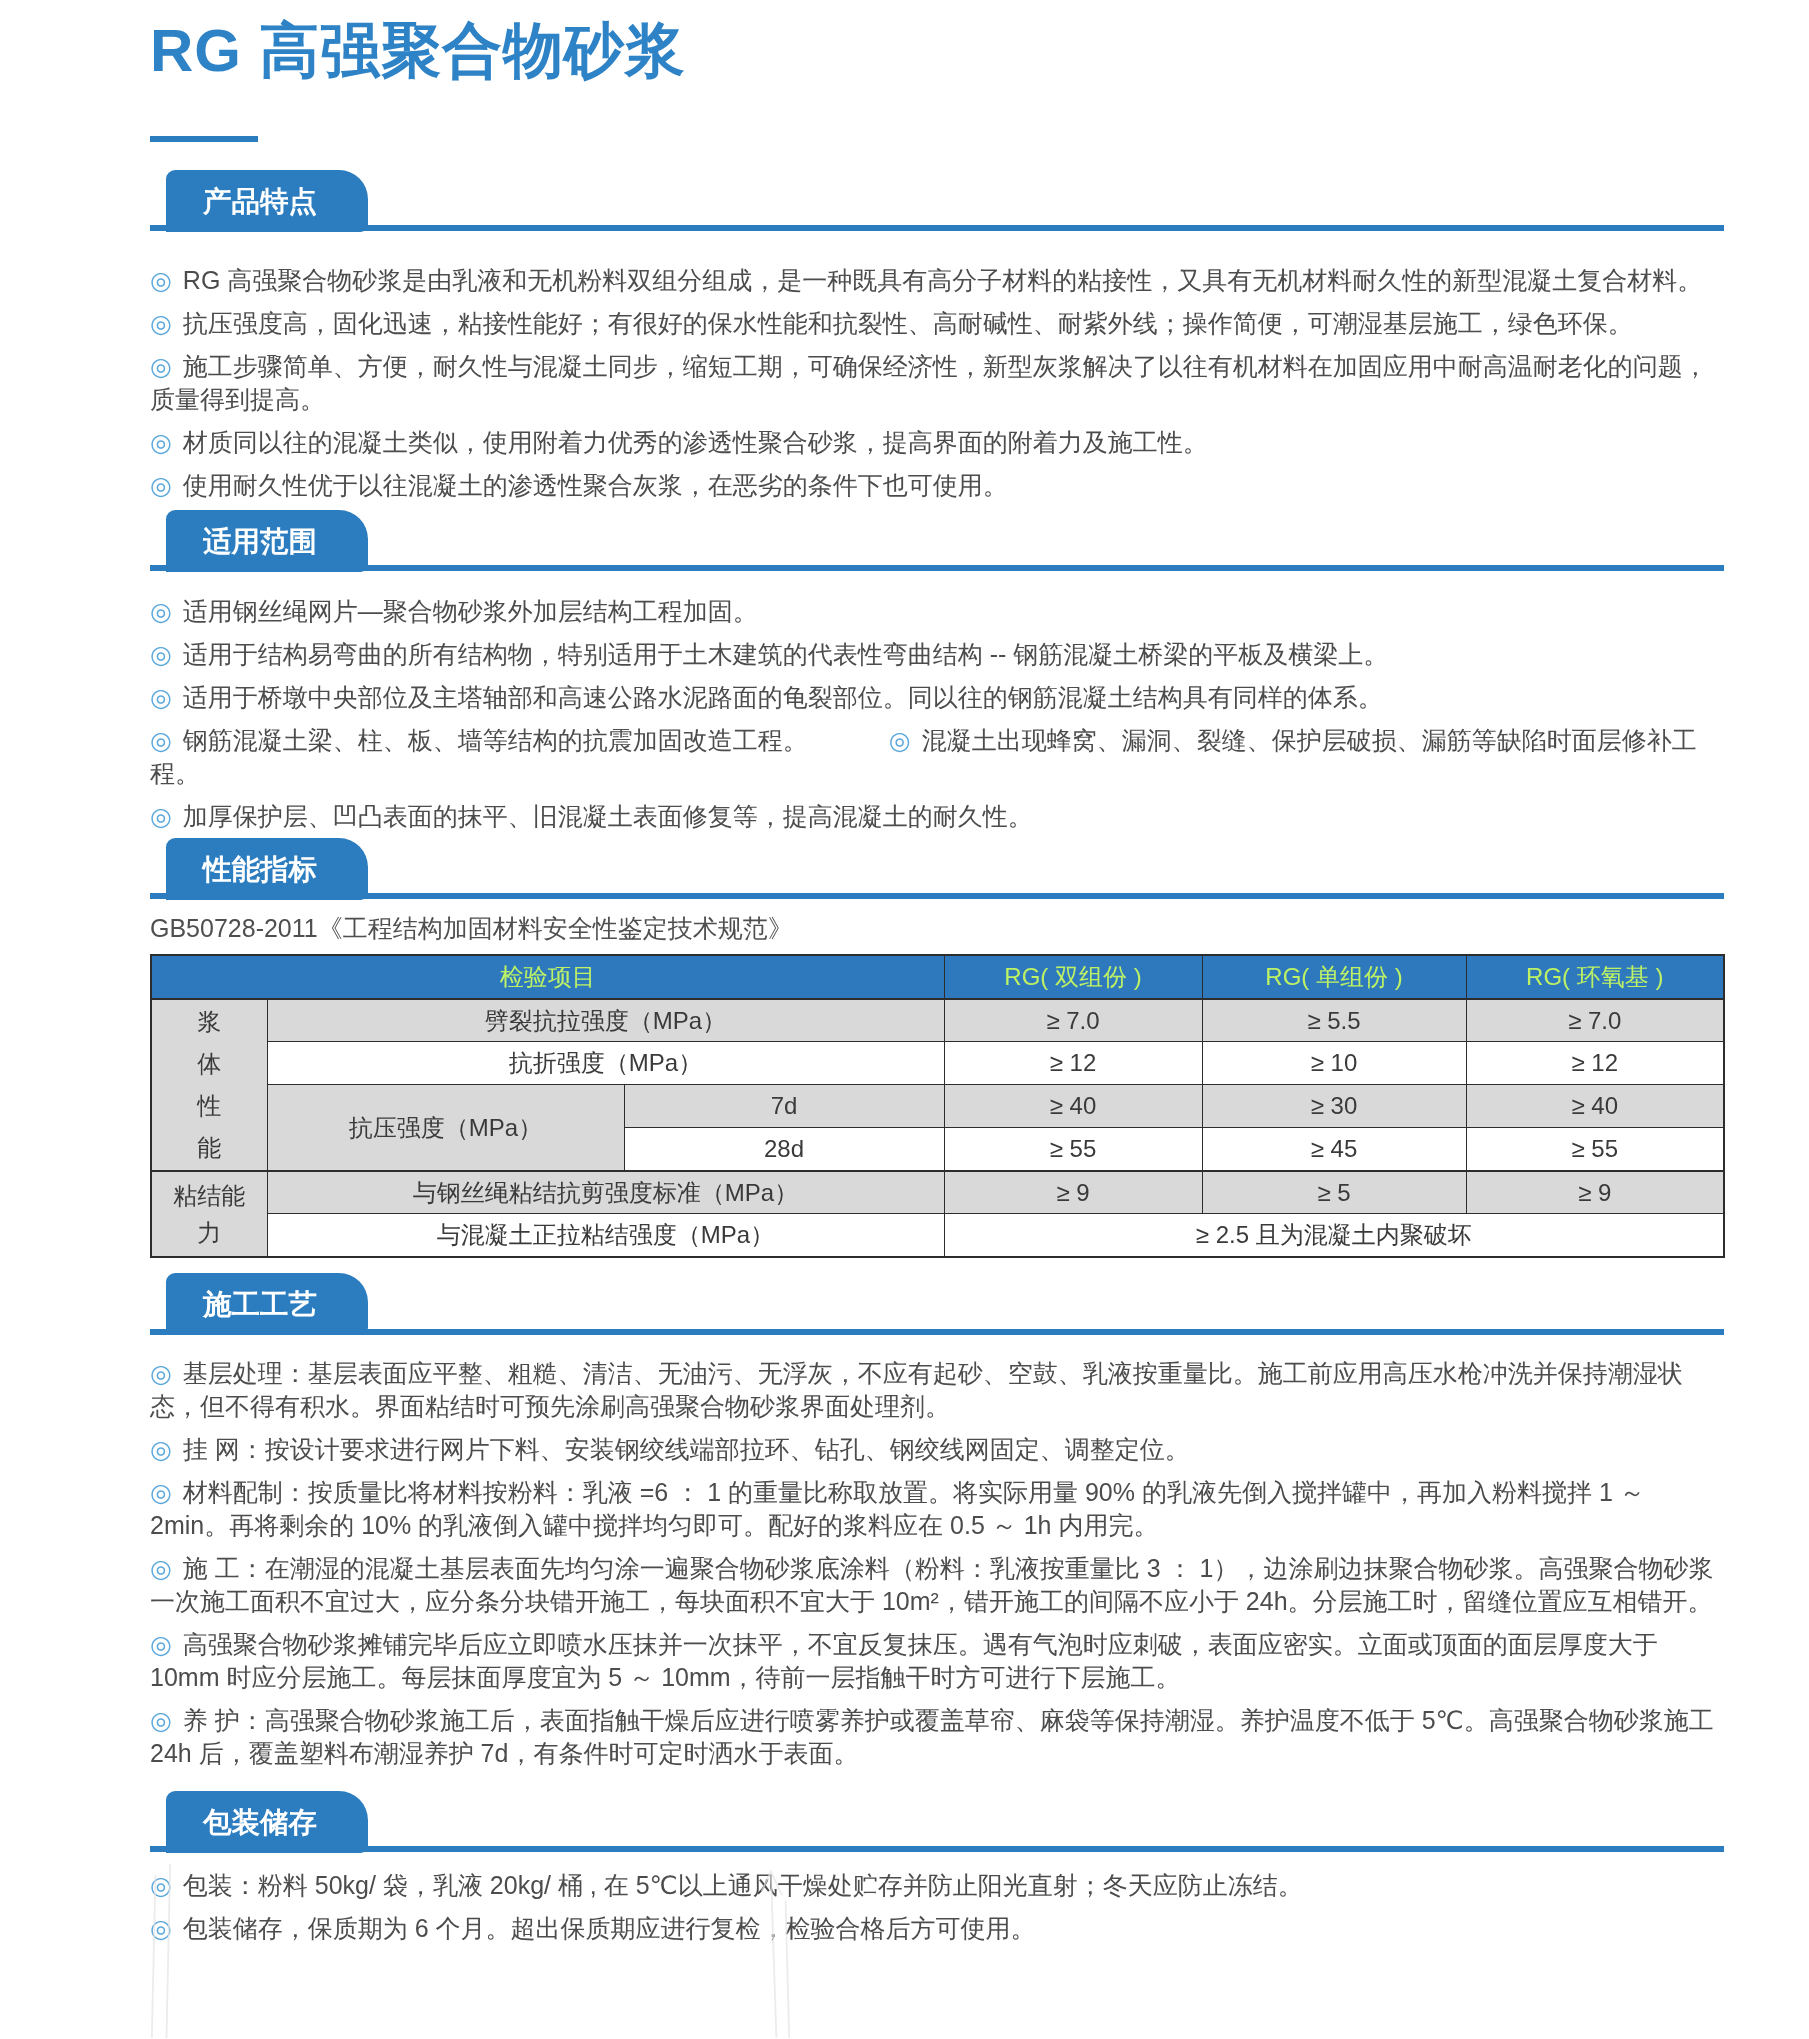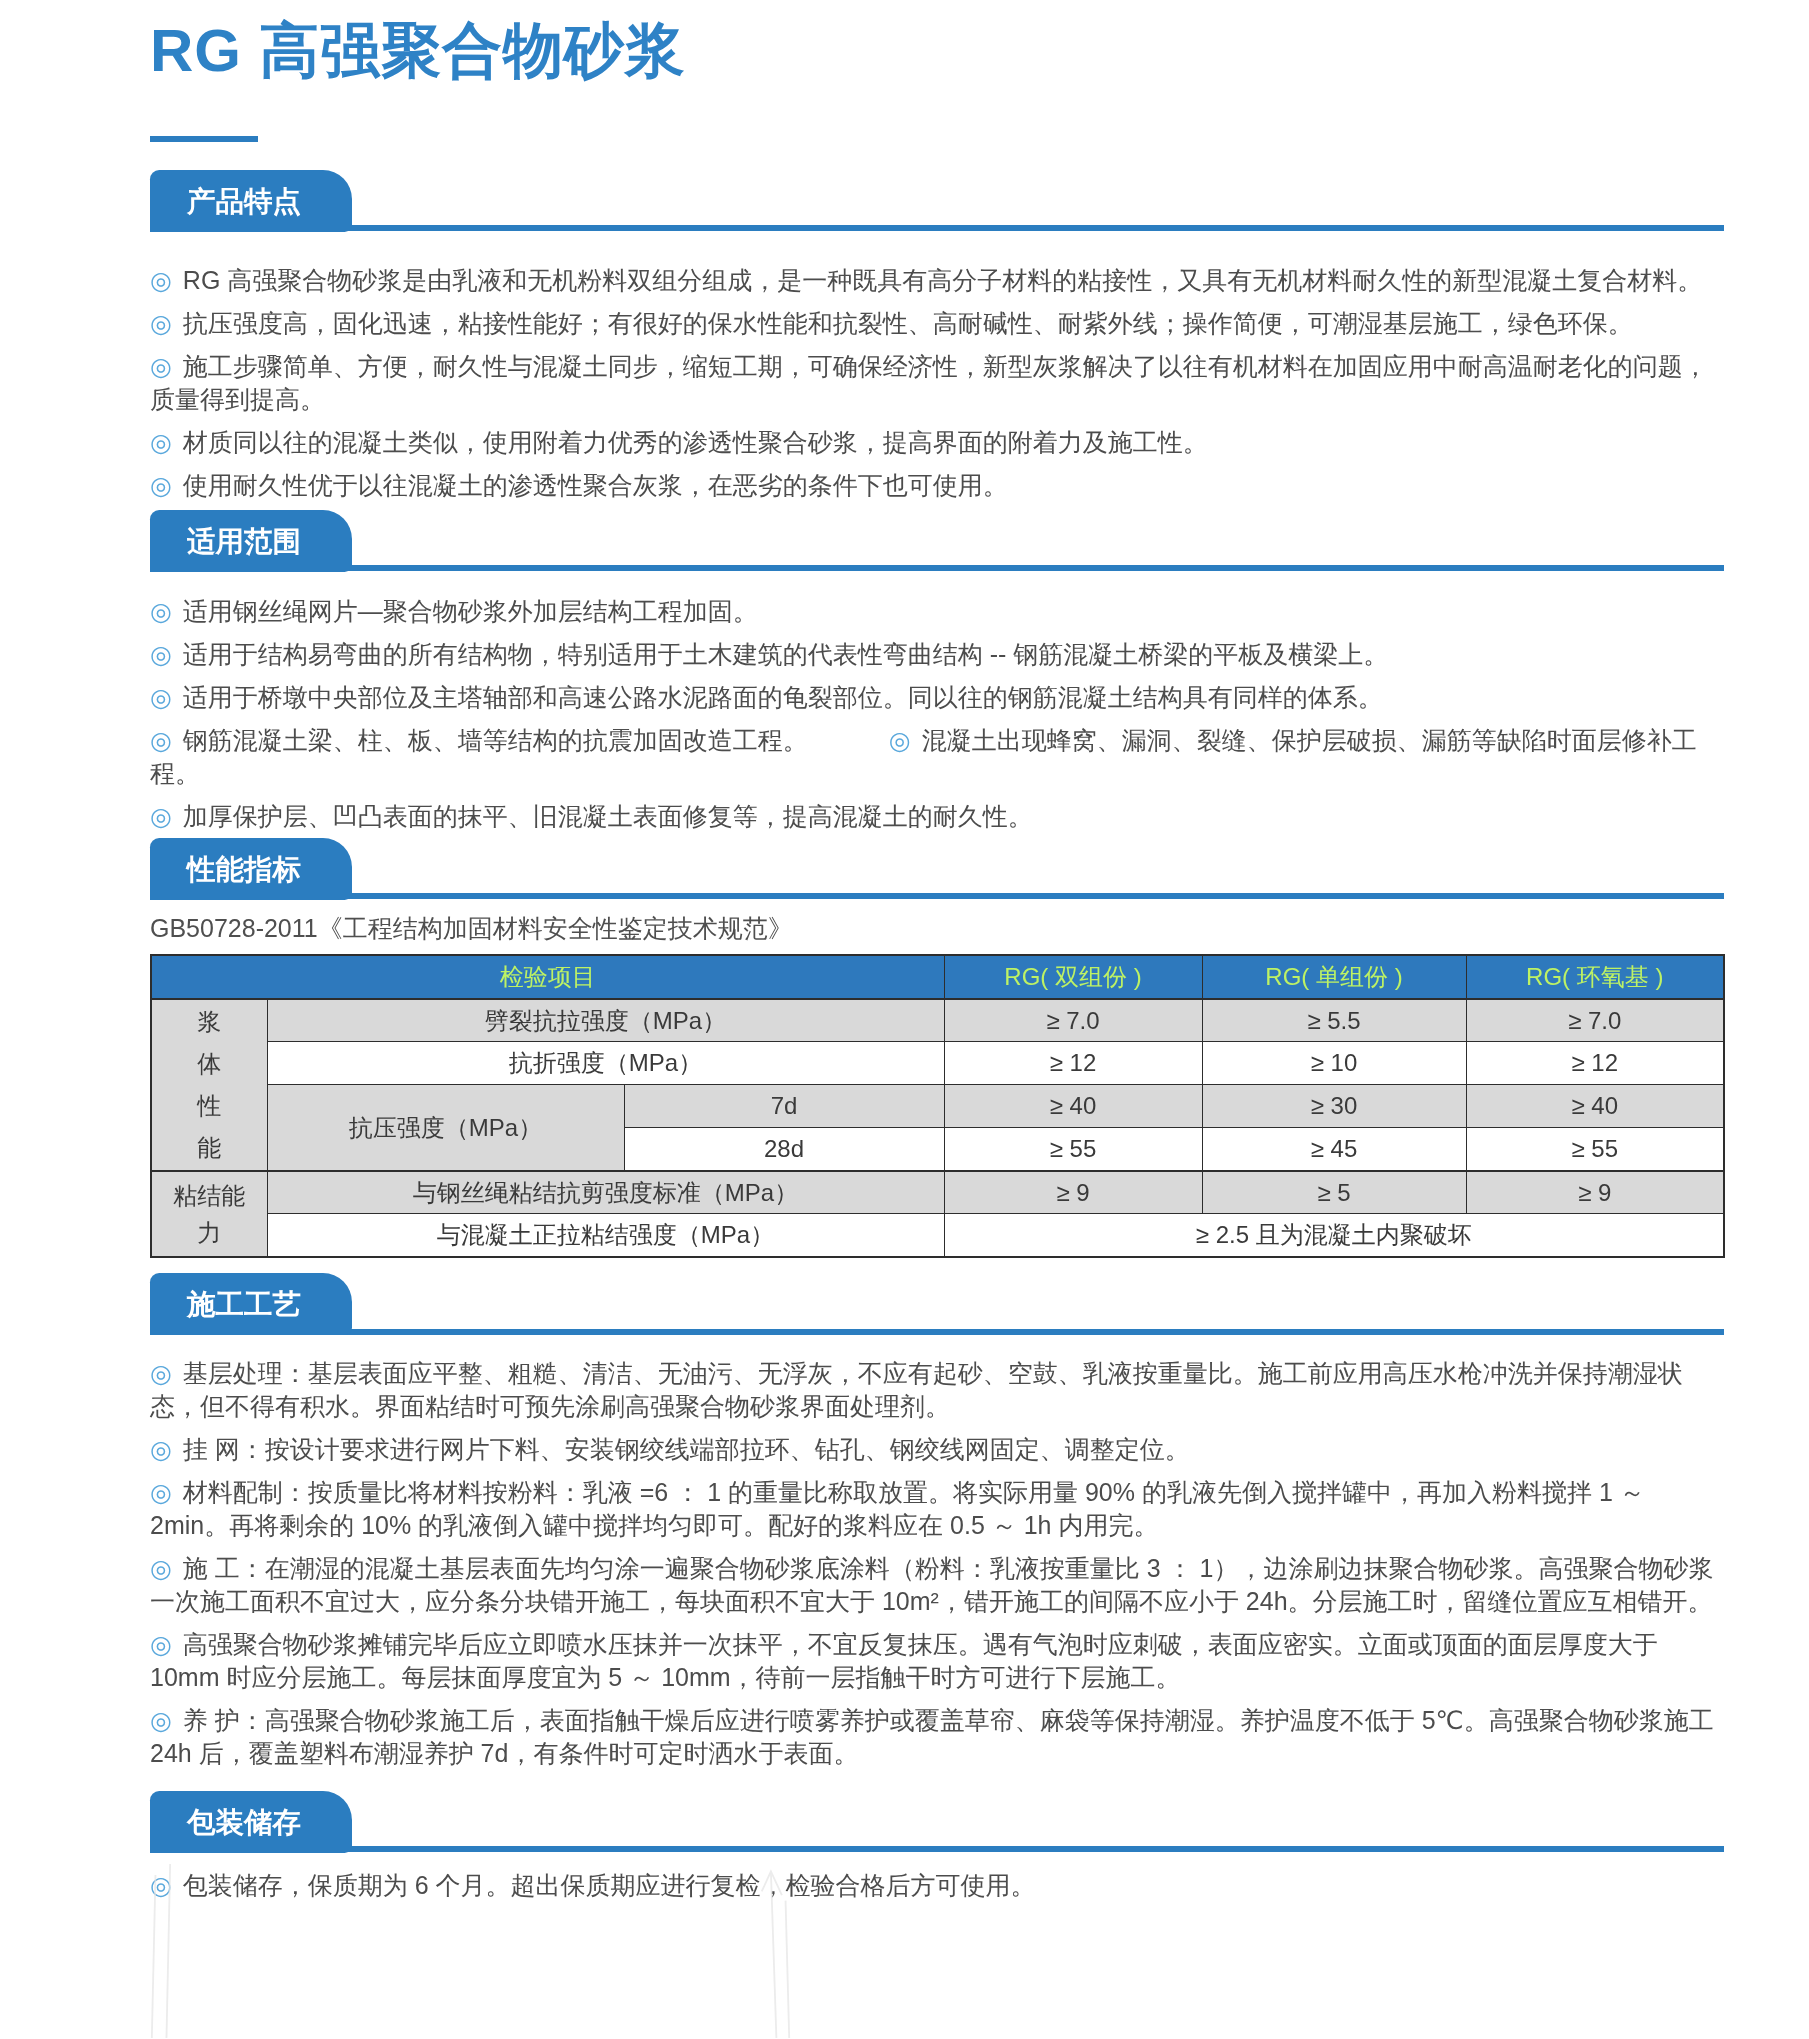--- a/index.html
+++ b/index.html
@@ -11,21 +11,21 @@
   body{
     width:1809px;height:2040px;background:#ffffff;position:relative;overflow:hidden;
     font-family:"Liberation Sans","DejaVu Sans",sans-serif;color:var(--text);
   }
   .content{padding:22px 85px 0 150px;position:relative;}
   .page-title{color:var(--title);font-size:60px;font-weight:bold;line-height:57px;letter-spacing:0.9px;}
   .title-dash{width:108px;height:6.4px;background:var(--accent);margin-top:57px;}
 
   .section-head{position:relative;height:55px;border-bottom:6.4px solid var(--accent);}
   .badge{
-    position:absolute;left:0;bottom:-6.4px;height:62px;line-height:63px;
+    position:absolute;left:16px;bottom:-6.4px;height:62px;line-height:63px;
     background:var(--accent);color:#fff;font-size:28.5px;font-weight:bold;
     padding:0 51px 0 37px;border-radius:9.2px 29px 7.3px 0;white-space:nowrap;
   }
   .mt-features{margin-top:34px;}
   .mt-scope{margin-top:13.8px;}
   .mt-performance{margin-top:11px;}
   .mt-process{margin-top:22px;}
   .mt-packaging{margin-top:27.5px;}
 
   .list{margin-top:33px;}
@@ -163,20 +163,21 @@
     <p class="bullet"><span class="bmark">◎</span><span>材料配制：按质量比将材料按粉料：乳液 =6 ： 1 的重量比称取放置。将实际用量 90% 的乳液先倒入搅拌罐中，再加入粉料搅拌 1 ～ 2min。再将剩余的 10% 的乳液倒入罐中搅拌均匀即可。配好的浆料应在 0.5 ～ 1h 内用完。</span></p>
     <p class="bullet"><span class="bmark">◎</span><span>施 工：在潮湿的混凝土基层表面先均匀涂一遍聚合物砂浆底涂料（粉料：乳液按重量比 3 ： 1），边涂刷边抹聚合物砂浆。高强聚合物砂浆一次施工面积不宜过大，应分条分块错开施工，每块面积不宜大于 10m²，错开施工的间隔不应小于 24h。分层施工时，留缝位置应互相错开。</span></p>
     <p class="bullet"><span class="bmark">◎</span><span>高强聚合物砂浆摊铺完毕后应立即喷水压抹并一次抹平，不宜反复抹压。遇有气泡时应刺破，表面应密实。立面或顶面的面层厚度大于 10mm 时应分层施工。每层抹面厚度宜为 5 ～ 10mm，待前一层指触干时方可进行下层施工。</span></p>
     <p class="bullet"><span class="bmark">◎</span><span>养 护：高强聚合物砂浆施工后，表面指触干燥后应进行喷雾养护或覆盖草帘、麻袋等保持潮湿。养护温度不低于 5℃。高强聚合物砂浆施工 24h 后，覆盖塑料布潮湿养护 7d，有条件时可定时洒水于表面。</span></p>
   </div>
 
   <div class="section-head mt-packaging">
     <div class="badge">包装储存</div>
   </div>
   <div class="list list-packaging">
+    <p class="bullet"><span class="bmark">◎</span><span>包装：粉料 50kg/ 袋，乳液 20kg/ 桶 , 在 5℃以上通风干燥处贮存并防止阳光直射；冬天应防止冻结。</span></p>
     <p class="bullet"><span class="bmark">◎</span><span>包装储存，保质期为 6 个月。超出保质期应进行复检，检验合格后方可使用。</span></p>
   </div>
 
 </div>
 
 <svg class="watermark" width="716" height="174" viewBox="0 0 780 190">
   <g stroke="#e4e4e4" stroke-width="2" fill="none">
     <line x1="28" y1="12" x2="24" y2="190"></line>
     <line x1="44" y1="0" x2="40" y2="190"></line>
     <line x1="700" y1="8" x2="706" y2="190"></line>

